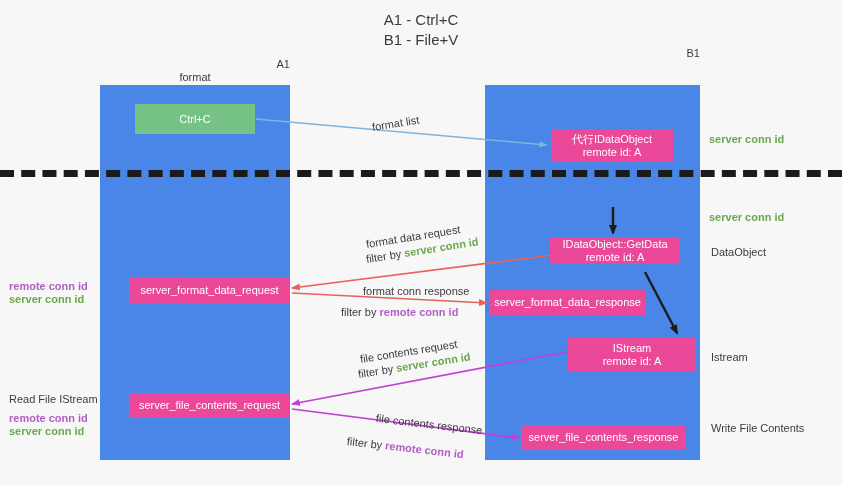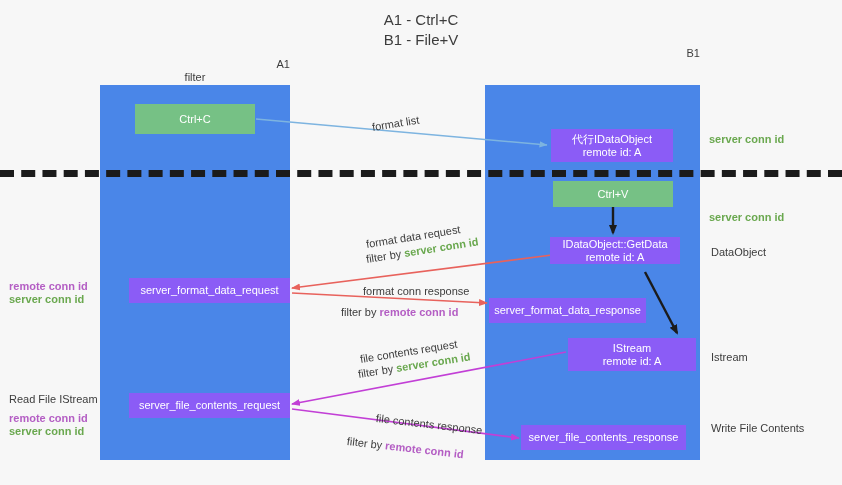--- a/index.html
+++ b/index.html
@@ -20,21 +20,21 @@
   .lane-head .l1{display:block;text-align:right;}
   .lane-head .l2{display:block;}
   
   .title{position:absolute;left:0;top:10px;width:842px;text-align:center;
          font-size:15px;line-height:20px;color:#3c3c3c;}
   
   .box{position:absolute;box-sizing:border-box;display:flex;flex-direction:column;
        align-items:center;justify-content:center;color:#ffffff;font-size:11px;
        line-height:13px;text-align:center;}
   .box.green{background:#76c185;}
-  .box.orange{background:#8b5cf6;}
+  .box.orange{background:#ec4899;}
   .box span{display:block;}
   
   .lbl{position:absolute;font-size:11px;color:#3c3c3c;line-height:14px;white-space:nowrap;}
   .lbl.green{color:#6aa84f;font-weight:bold;}
   .lbl.purple{color:#b45ec4;font-weight:bold;}
   .lbl.stack{line-height:15px;}
   .rot-up{transform:rotate(-9deg);transform-origin:left center;}
   .rot-dn{transform:rotate(6.5deg);transform-origin:left center;}
   svg.overlay{position:absolute;left:0;top:0;width:842px;height:485px;overflow:visible;}
   .dashline{position:absolute;left:0;top:170px;width:842px;height:0;
@@ -48,21 +48,21 @@
   <div class="title">
     <span>A1 - Ctrl+C</span><br>
     <span>B1 - File+V</span>
   </div>
 
   <div class="lane lane-a"></div>
   <div class="lane lane-b"></div>
 
   <div class="lane-head" style="left:100px;top:58px;width:190px;">
     <span class="l1">A1</span>
-    <span class="l2">filter</span>
+    <span class="l2">format</span>
   </div>
   <div class="lane-head" style="left:485px;top:47px;width:215px;">
     <span class="l1">B1</span>
   </div>
 
   <svg class="overlay">
     <defs>
       <marker id="ah-blue" markerWidth="9" markerHeight="9" refX="7.5" refY="3.2" orient="auto" markerUnits="userSpaceOnUse">
         <path d="M0,0 L8,3.2 L0,6.4 z" fill="#7db4e0"></path>
       </marker>
@@ -96,34 +96,31 @@
 
   <div class="box green" style="left:135px;top:104px;width:120px;height:30px;">
     <span>Ctrl+C</span>
   </div>
 
   <div class="box orange" style="left:551px;top:129px;width:122px;height:33px;">
     <span>代行IDataObject</span>
     <span>remote id: A</span>
   </div>
 
-  <div class="box green" style="left:553px;top:181px;width:120px;height:26px;">
-    <span>Ctrl+V</span>
-  </div>
 
   <div class="box orange" style="left:550px;top:237px;width:130px;height:27px;">
     <span>IDataObject::GetData</span>
     <span>remote id: A</span>
   </div>
 
   <div class="box orange" style="left:129px;top:278px;width:161px;height:25px;">
     <span>server_format_data_request</span>
   </div>
 
-  <div class="box orange" style="left:489px;top:290px;width:157px;height:25px;margin-top:8px;">
+  <div class="box orange" style="left:489px;top:290px;width:157px;height:25px;">
     <span>server_format_data_response</span>
   </div>
 
   <div class="box orange" style="left:568px;top:338px;width:128px;height:33px;">
     <span>IStream</span>
     <span>remote id: A</span>
   </div>
 
   <div class="box orange" style="left:521px;top:425px;width:165px;height:25px;">
     <span>server_file_contents_response</span>

